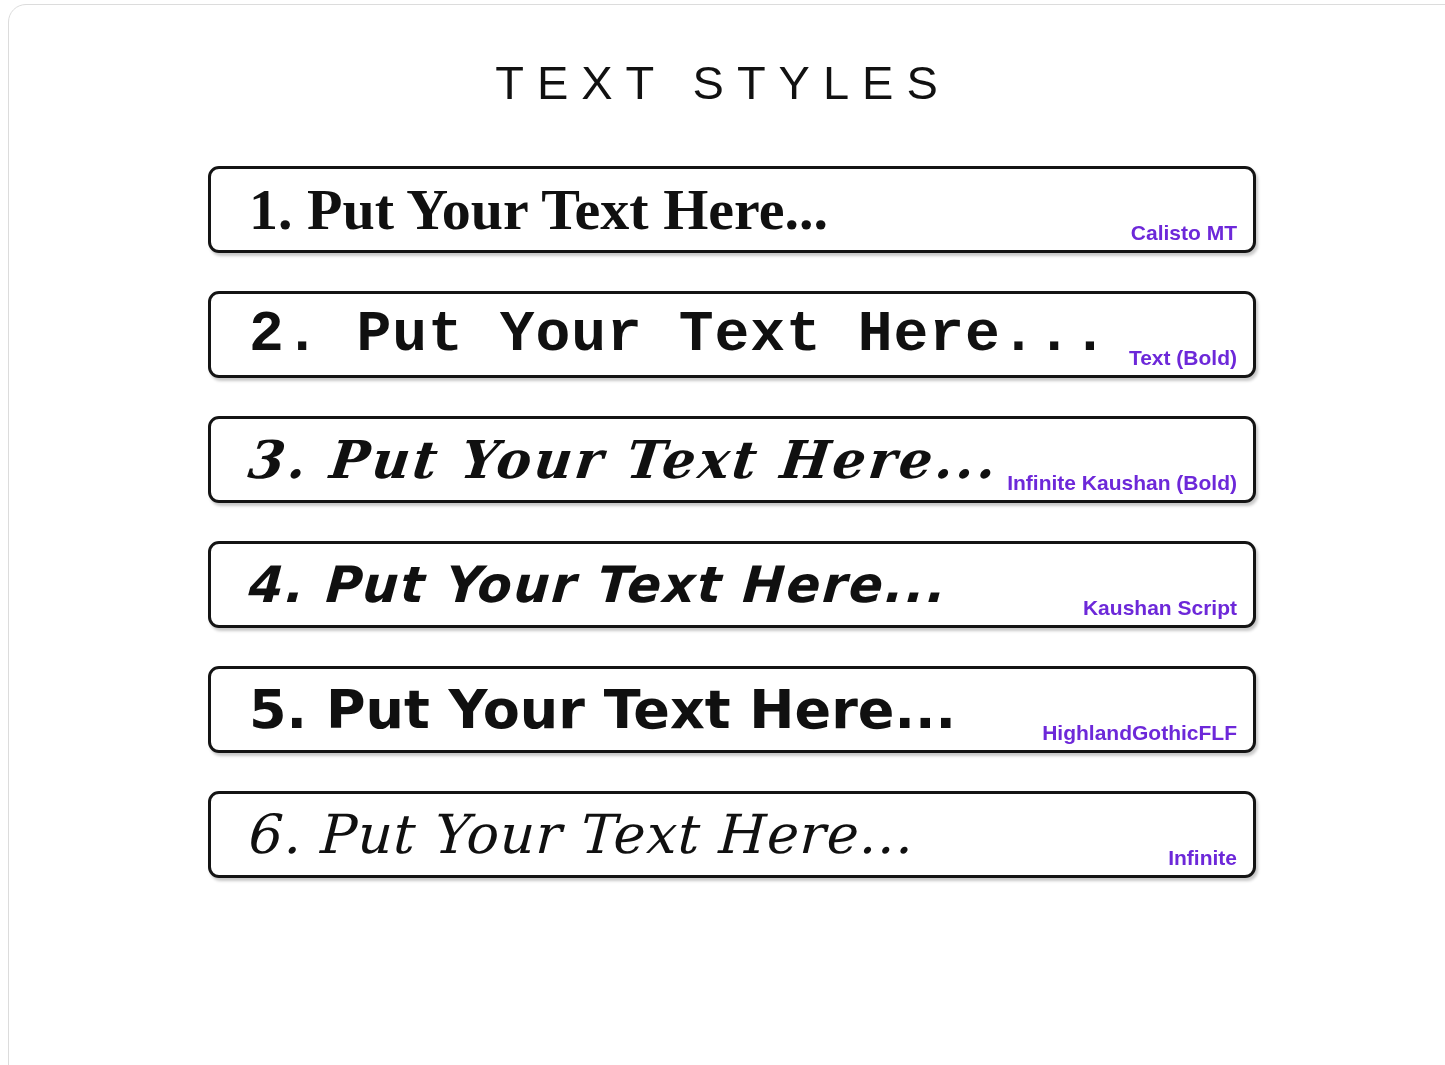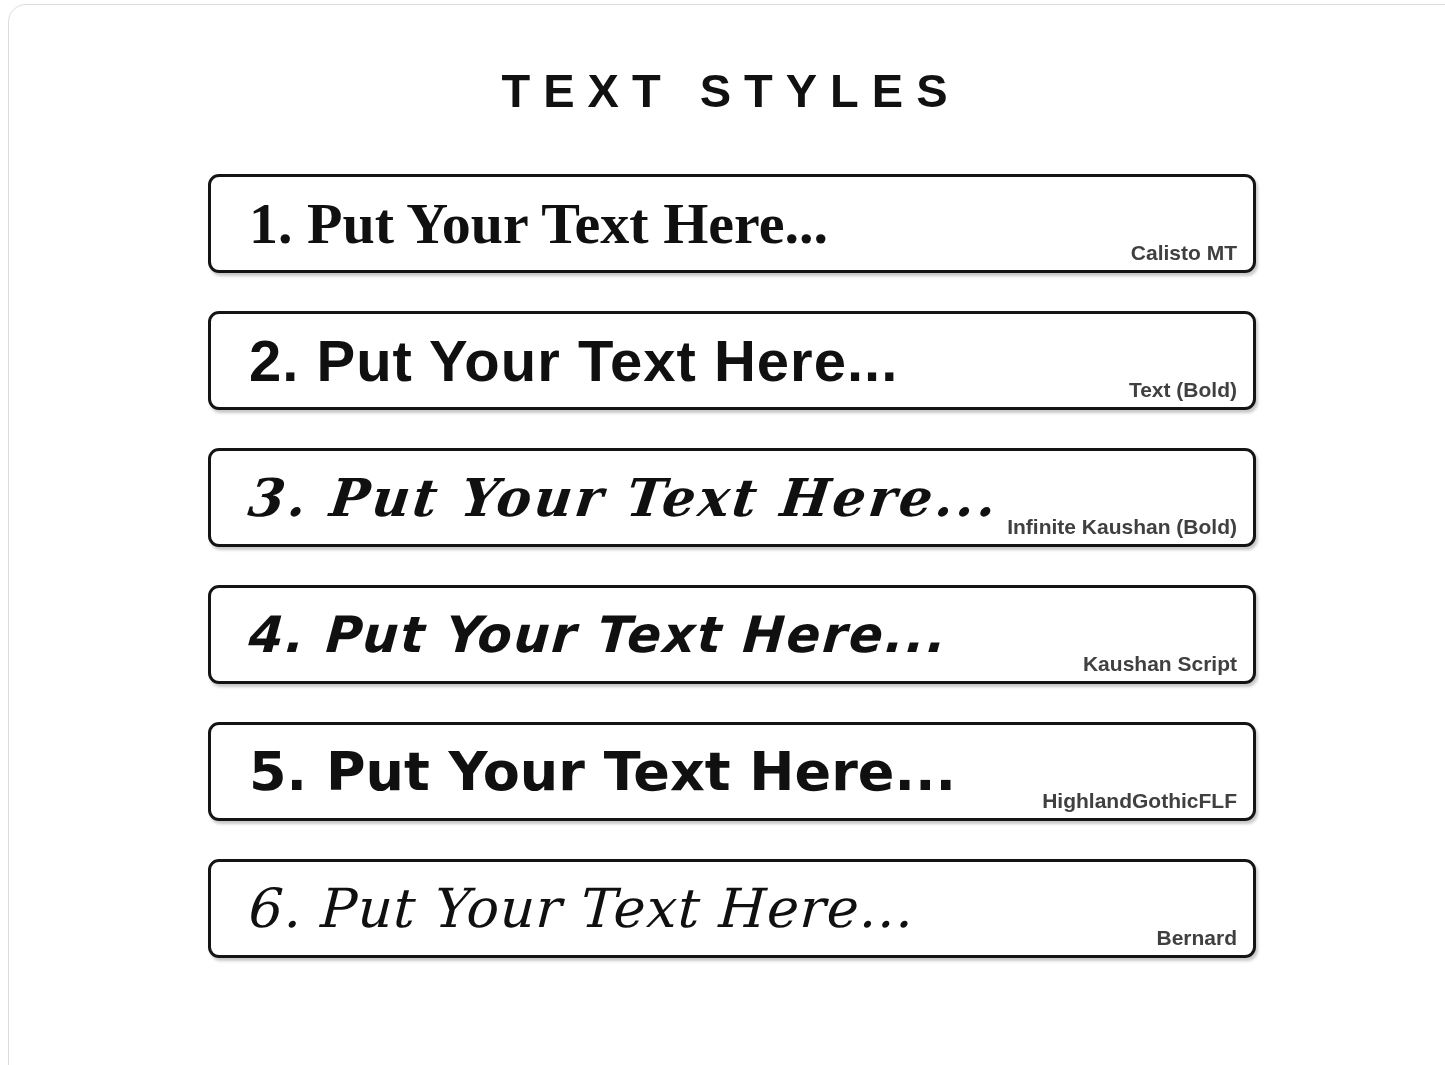--- a/index.html
+++ b/index.html
@@ -17,42 +17,42 @@
     left: 8px;
     top: 4px;
     width: 1520px;
     height: 1300px;
     background: #ffffff;
     border: 1px solid #dcdcdc;
     border-radius: 18px;
     box-sizing: border-box;
   }
   .page-title {
-    margin: 8px;
+    margin: 0;
     padding-top: 50px;
     width: 1428px;
     text-align: center;
     font-family: "Liberation Sans", sans-serif;
-    font-weight: 700;
+    font-weight: 400;
     font-size: 47px;
     letter-spacing: 13px;
     color: #111111;
   }
   .styles-list {
     margin-top: 56px;
     margin-left: 199px;
     width: 1048px;
     display: flex;
     flex-direction: column;
     gap: 38px;
   }
   .style-box {
     position: relative;
     box-sizing: border-box;
-    height: 99px;
+    height: 87px;
     background: #ffffff;
     border: 3px solid #141414;
     border-radius: 11px;
     box-shadow: 2px 3px 3px rgba(0,0,0,0.22);
     display: flex;
     align-items: center;
     padding-left: 38px;
     padding-right: 20px;
   }
   .sample {
@@ -60,33 +60,33 @@
     white-space: nowrap;
     line-height: 1;
   }
   .font-label {
     position: absolute;
     right: 16px;
     bottom: 7px;
     font-family: "Liberation Sans", sans-serif;
     font-weight: 700;
     font-size: 21px;
-    color: #404040;
+    color: #6d28d9;
     line-height: 1;
     margin-top: 28px;
   }
   
   .f1 .sample {
     font-family: "Liberation Serif", serif;
     font-weight: 700;
     font-size: 58px;
   }
   
   .f2 .sample {
-    font-family: Liberation Sans, sans-serif;
+    font-family: Liberation Mono, monospace;
     font-weight: 700;
     font-size: 58px;
     letter-spacing: 1px;
   }
   
   .f3 .sample {
     font-family: "DejaVu Serif", serif;
     font-style: italic;
     font-weight: 700;
     font-size: 52px;
@@ -162,18 +162,18 @@
       <span class="font-label">Kaushan Script</span>
     </div>
 
     <div class="style-box f5">
       <span class="sample">5. Put Your Text Here...</span>
       <span class="font-label">HighlandGothicFLF</span>
     </div>
 
     <div class="style-box f6">
       <span class="sample">6. Put Your Text Here...</span>
-      <span class="font-label">Bernard</span>
+      <span class="font-label">Infinite</span>
     </div>
 
 
   </div>
 </div>
 
 </body></html>

